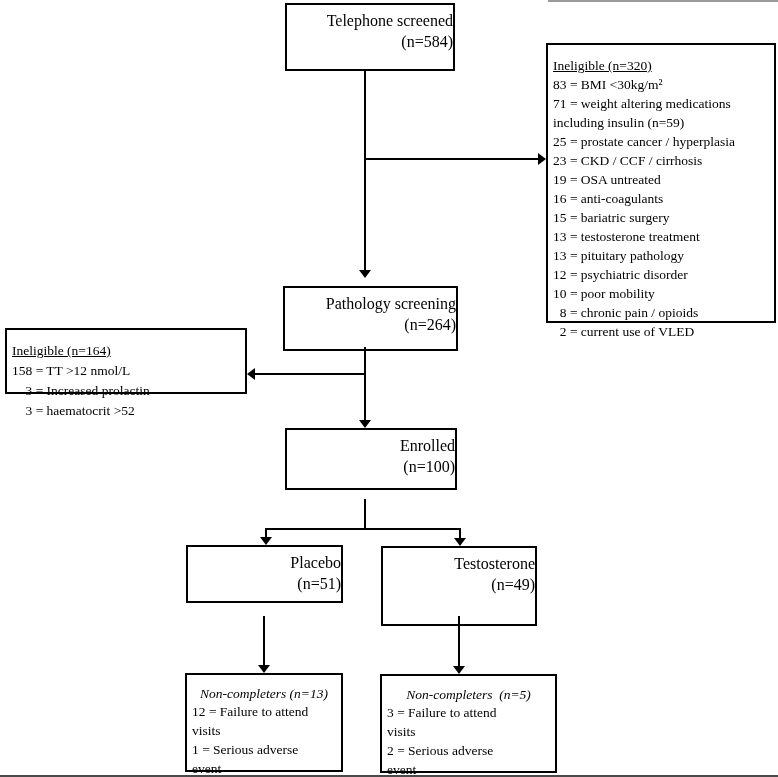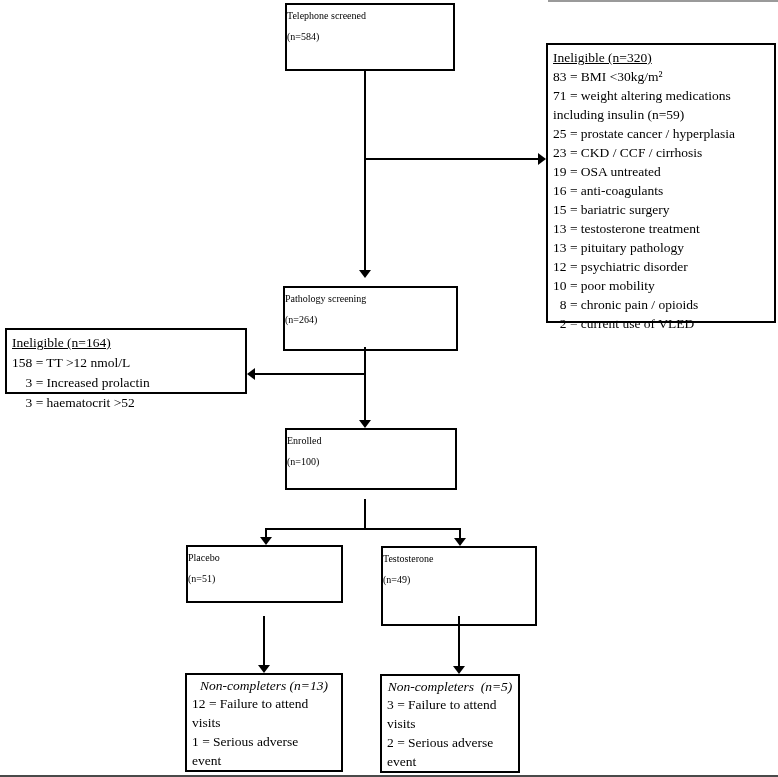--- a/index.html
+++ b/index.html
@@ -10,22 +10,22 @@
     font-family:"Liberation Serif","DejaVu Serif",serif;
     color:#000;
     overflow:hidden;
   }
   .box {
     position:absolute;
     border:2px solid #000;
     background:#fff;
     box-sizing:border-box;
   }
-  .center-box { text-align:left; font-size:10px; line-height:21px; }
-  .list-box { font-size:13.5px; padding:3px 5px; }
+  .center-box { text-align:right; padding-top:5px; font-size:16px; line-height:21px; }
+  .list-box { font-size:13.5px; padding:11px 5px; }
   .list-box .title { text-decoration:underline; white-space:pre; }
   .list-box .line { white-space:pre; }
   .lh19 .title, .lh19 .line { line-height:19px; }
   .lh20 .title, .lh20 .line { line-height:20px; }
   .nc-title { text-align:center; white-space:pre;font-style:italic; }
   .vline { position:absolute; width:2px; background:#000; }
   .hline { position:absolute; height:2px; background:#000; }
   .arrow-down { position:absolute; width:0; height:0;
     border-left:6px solid transparent; border-right:6px solid transparent;
     border-top:8px solid #000; }
@@ -99,21 +99,21 @@
   <div class="box list-box lh19" style="left:185px; top:673px; width:158px; height:99px;">
     <div class="nc-title">Non-completers (n=13)</div>
     <div>
         <div class="line">12 = Failure to attend</div>
         <div class="line">visits</div>
         <div class="line">1 = Serious adverse</div>
         <div class="line">event</div>
       </div>
   </div>
 
-  <div class="box list-box lh19" style="left:380px; top:674px; width:140px; height:99px;">
+  <div class="box list-box lh19" style="left:380px; top:674px; width:177px; height:99px;">
     <div class="nc-title">Non-completers  (n=5)</div>
     <div>
         <div class="line">3 = Failure to attend</div>
         <div class="line">visits</div>
         <div class="line">2 = Serious adverse</div>
         <div class="line">event</div>
       </div>
   </div>
 
   <div class="vline" style="left:364px; top:71px; height:200px;"></div>

